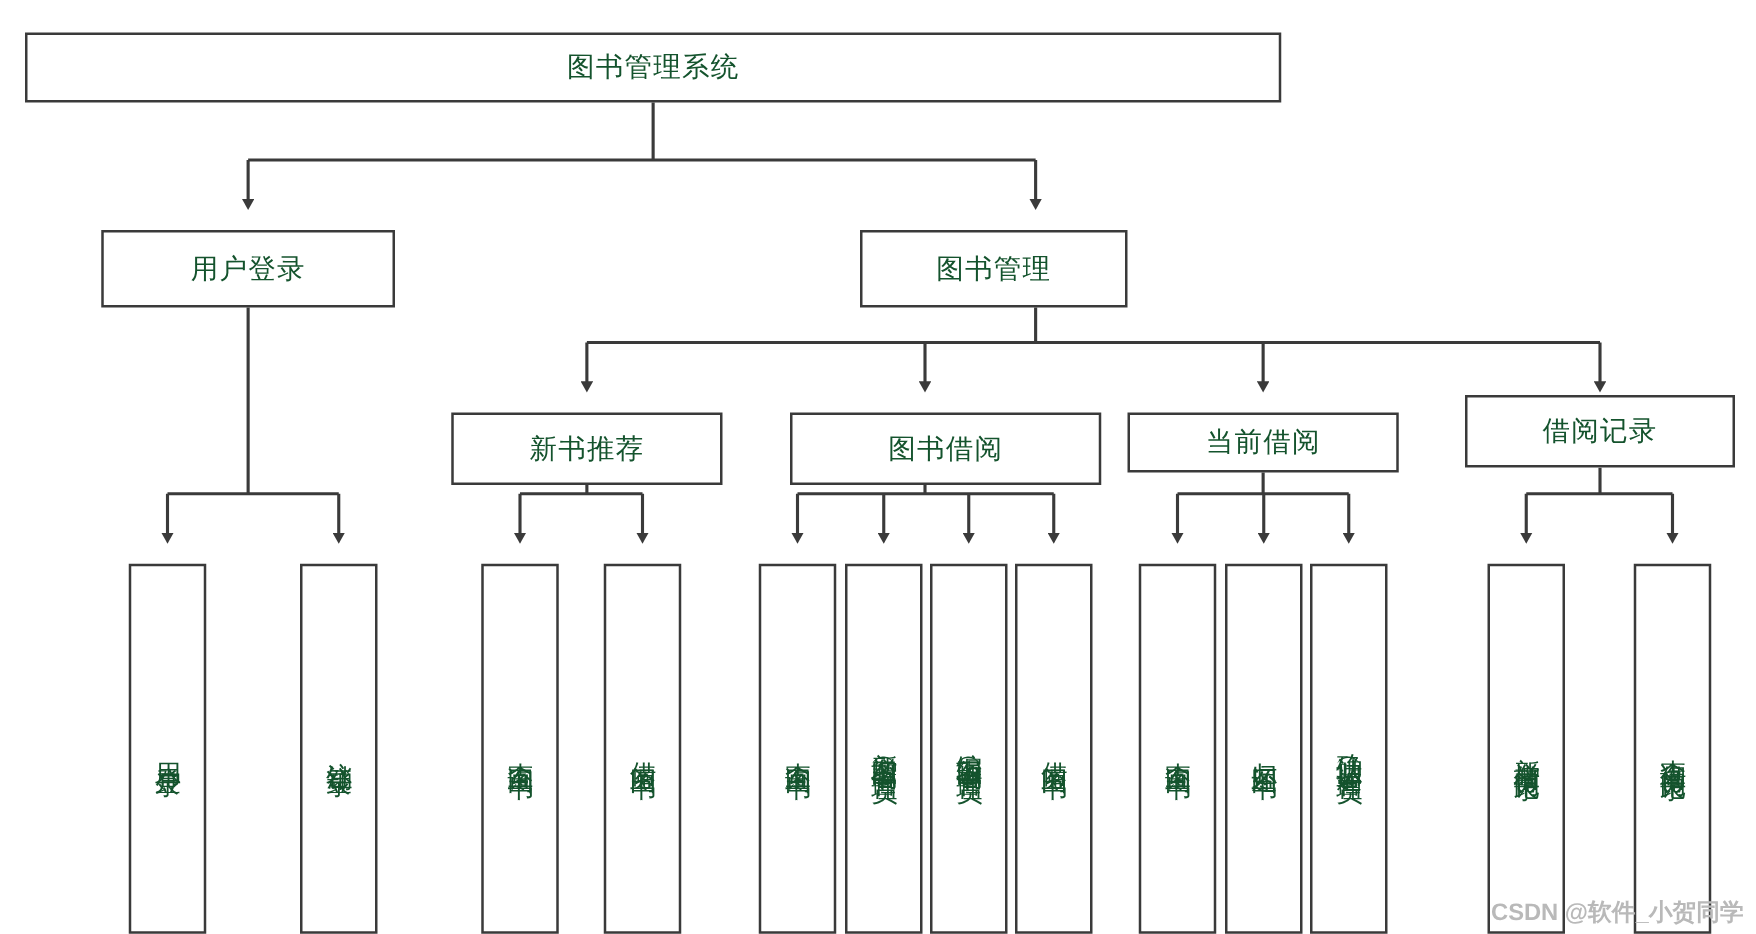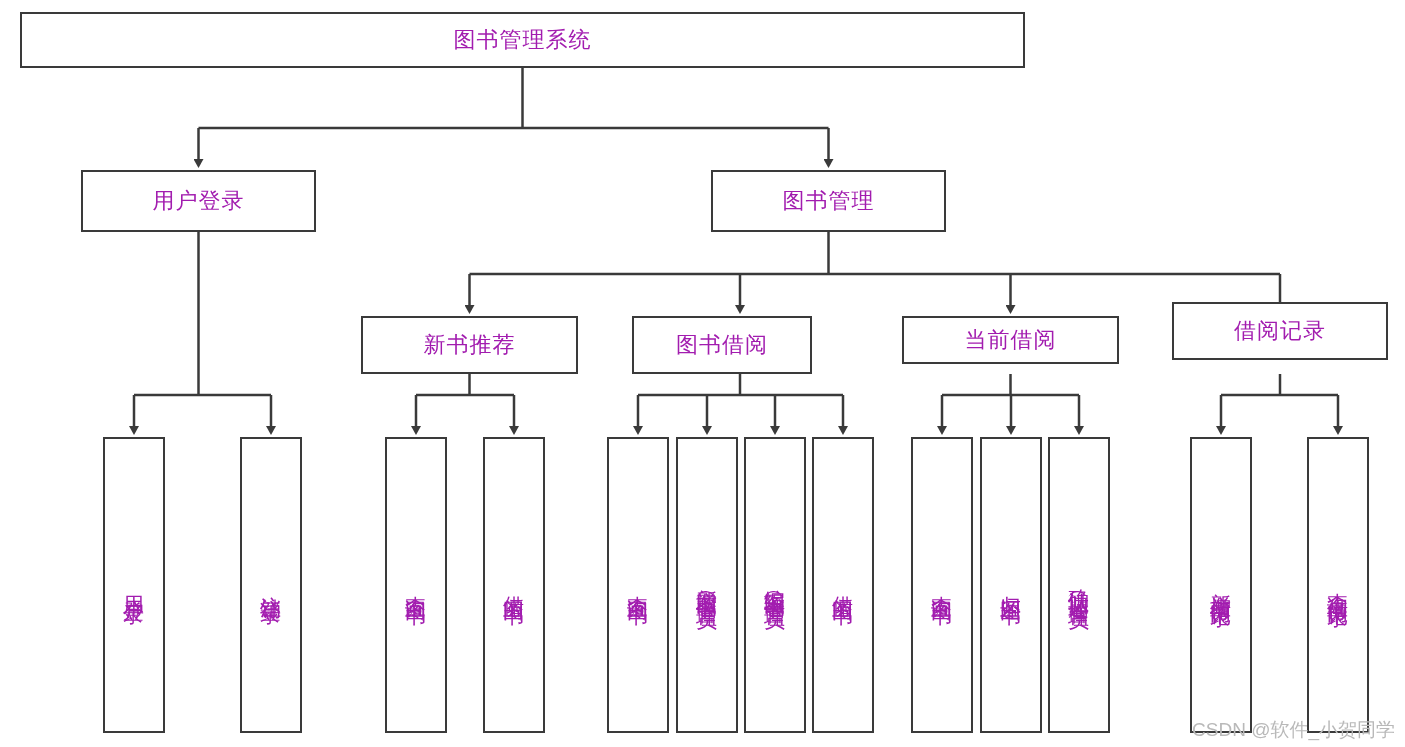--- a/index.html
+++ b/index.html
@@ -10,21 +10,22 @@
   #stage{position:relative;width:1405px;height:747px;background:#fff;}
   svg#edges{position:absolute;left:0;top:0;width:1405px;height:747px;}
   .node{
     position:absolute;
     box-sizing:border-box;
     background:#ffffff;
     border:2px solid #3a3a3a;
     display:flex;
     align-items:center;
     justify-content:center;
-    color:#a21caf;
+    color:#14532d;
+    margin-top:14px;
   }
   .node .lbl{
     display:block;
     text-align:center;
     line-height:1.18;
     white-space:nowrap;
   }
   .node.horiz .lbl{font-size:22px;letter-spacing:1px;}
   .node.vert{
     align-items:center;
@@ -38,20 +39,21 @@
     line-height:1;
   }
   #watermark{
     position:absolute;
     right:10px;
     bottom:4px;
     font-size:19px;
     color:#b9b9b9;
     white-space:nowrap;
     pointer-events:none;
+    font-weight:bold;
   }
 </style>
 </head>
 <body>
 
 <div id="stage">
   <svg id="edges" viewBox="0 0 1405 747" xmlns="http://www.w3.org/2000/svg">
     <defs>
       <marker id="arrowhead" markerWidth="9" markerHeight="10" refX="1" refY="5" orient="auto" markerUnits="userSpaceOnUse">
         <path d="M0,0 L9,5 L0,10 Z" fill="#3a3a3a"></path>
@@ -93,27 +95,27 @@
         <line x1="1338" y1="395" x2="1338" y2="427" stroke="#3a3a3a" stroke-width="2.5" marker-end="url(#arrowhead)"></line>
       </g>
   </svg>
   <div id="node-layer">
       <div class="node horiz" style="left: 20px; top: 12px; width: 1005px; height: 56px;">
         <span class="lbl">图书管理系统</span>
       </div>
       <div class="node horiz" style="left: 81px; top: 170px; width: 235px; height: 62px;">
         <span class="lbl">用户登录</span>
       </div>
-      <div class="node horiz" style="left: 711px; top: 170px; width: 235px; height: 62px;">
+      <div class="node horiz" style="left: 688px; top: 170px; width: 214px; height: 62px;">
         <span class="lbl">图书管理</span>
       </div>
       <div class="node horiz" style="left: 361px; top: 316px; width: 217px; height: 58px; justify-content: center;">
         <span class="lbl">新书推荐</span>
       </div>
-      <div class="node horiz" style="left: 632px; top: 316px; width: 180px; height: 58px;">
+      <div class="node horiz" style="left: 632px; top: 316px; width: 249px; height: 58px;">
         <span class="lbl">图书借阅</span>
       </div>
       <div class="node horiz" style="left: 902px; top: 316px; width: 217px; height: 48px;">
         <span class="lbl">当前借阅</span>
       </div>
       <div class="node horiz" style="left: 1172px; top: 302px; width: 216px; height: 58px;">
         <span class="lbl">借阅记录</span>
       </div>
       <div class="node vert" style="left: 103px; top: 437px; width: 62px; height: 296px;">
         <span class="lbl">用户登录</span>

